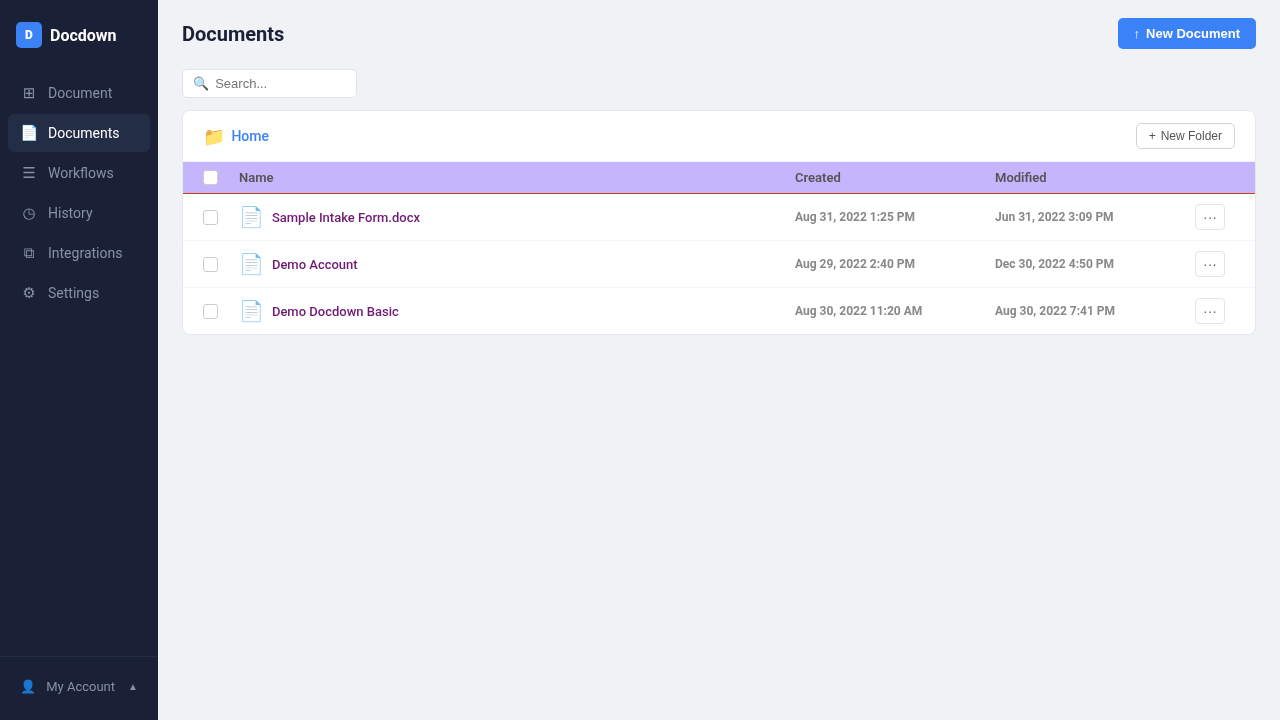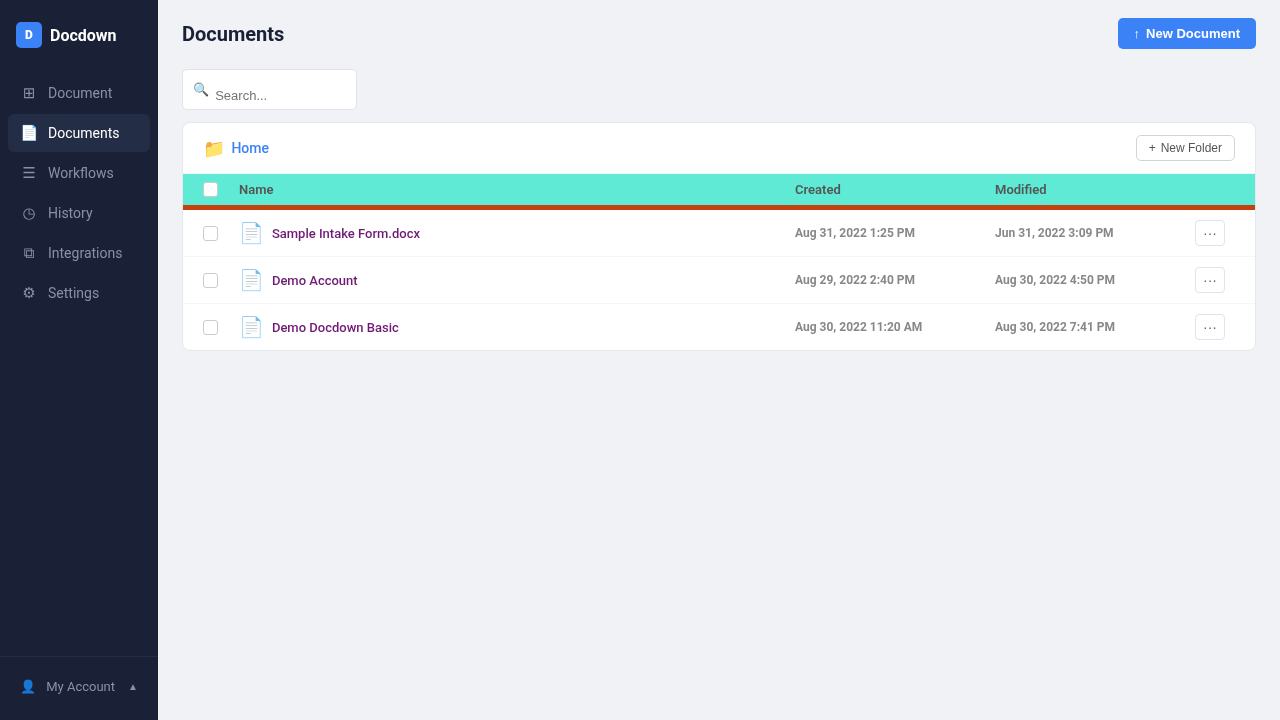--- a/index.html
+++ b/index.html
@@ -152,21 +152,20 @@
       gap: 6px;
     }
 
     .search-input-wrapper input {
       border: none;
       outline: none;
       font-size: 13px;
       color: #555;
       background: transparent;
       width: 100%;
-      margin-top: 12px;
     }
 
     .search-icon-svg {
       color: #aaa;
       font-size: 13px;
     }
 
     .documents-panel {
       background: #fff;
       border-radius: 8px;
@@ -206,22 +205,22 @@
       display: flex;
       align-items: center;
       gap: 5px;
     }
 
     .table-header {
       display: grid;
       grid-template-columns: 36px 1fr 200px 200px 40px;
       align-items: center;
       padding: 8px 20px;
-      border-bottom: 5px solid #c2410c;
-      background: #5eead4;
+      border-bottom: 1px solid #c2410c;
+      background: #c4b5fd;
     }
 
     .table-header-cell {
       font-size: 13px;
       font-weight: 600;
       color: #555;
     }
 
     .table-row {
       display: grid;
@@ -401,21 +400,21 @@
   </div>
           <div class="table-row">
     <div class="checkbox-wrap">
       <div class="checkbox"></div>
     </div>
     <div class="doc-name-cell">
       <span class="doc-icon" style="font-size:20px;">📄</span>
       <span class="doc-name">Demo Account</span>
     </div>
     <div class="doc-date">Aug 29, 2022 2:40 PM</div>
-    <div class="doc-date">Aug 30, 2022 4:50 PM</div>
+    <div class="doc-date">Dec 30, 2022 4:50 PM</div>
     <button class="more-btn">···</button>
   </div>
           <div class="table-row">
     <div class="checkbox-wrap">
       <div class="checkbox"></div>
     </div>
     <div class="doc-name-cell">
       <span class="doc-icon" style="font-size:20px;">📄</span>
       <span class="doc-name">Demo Docdown Basic</span>
     </div>

